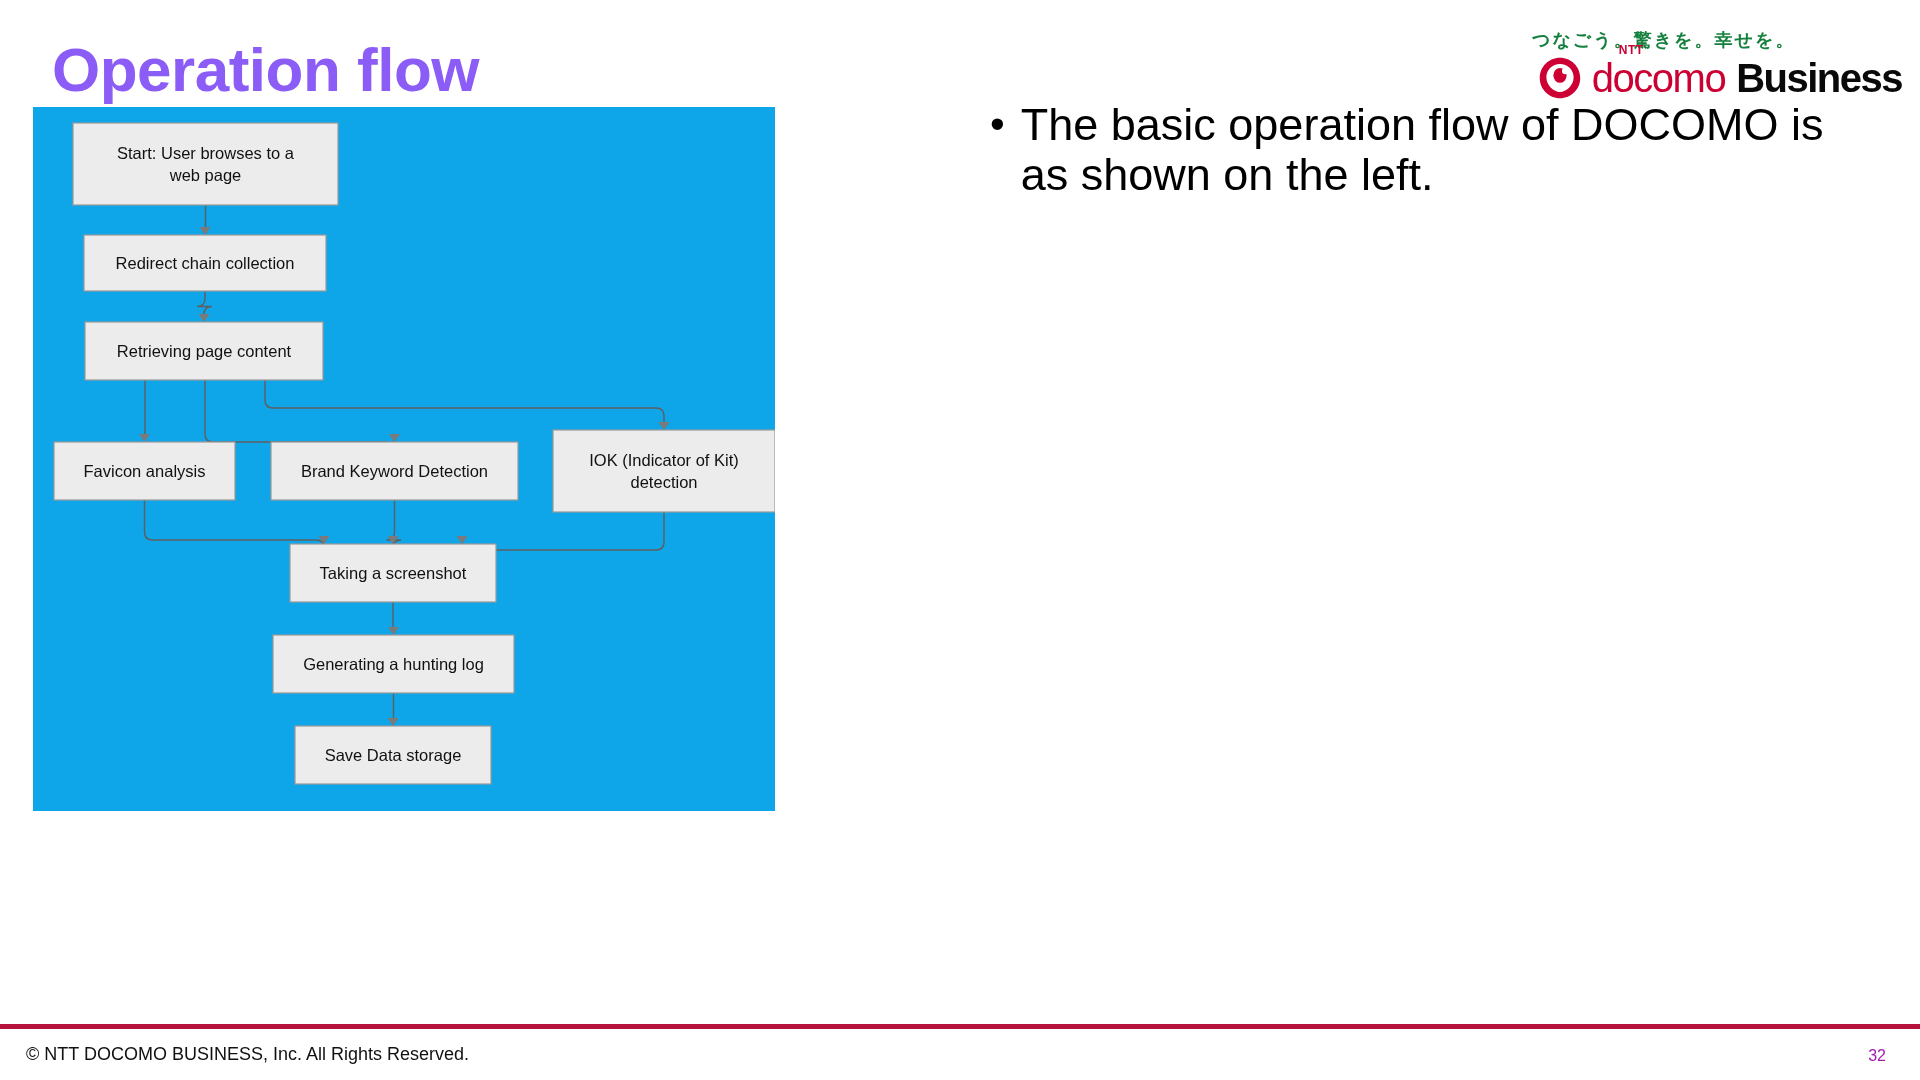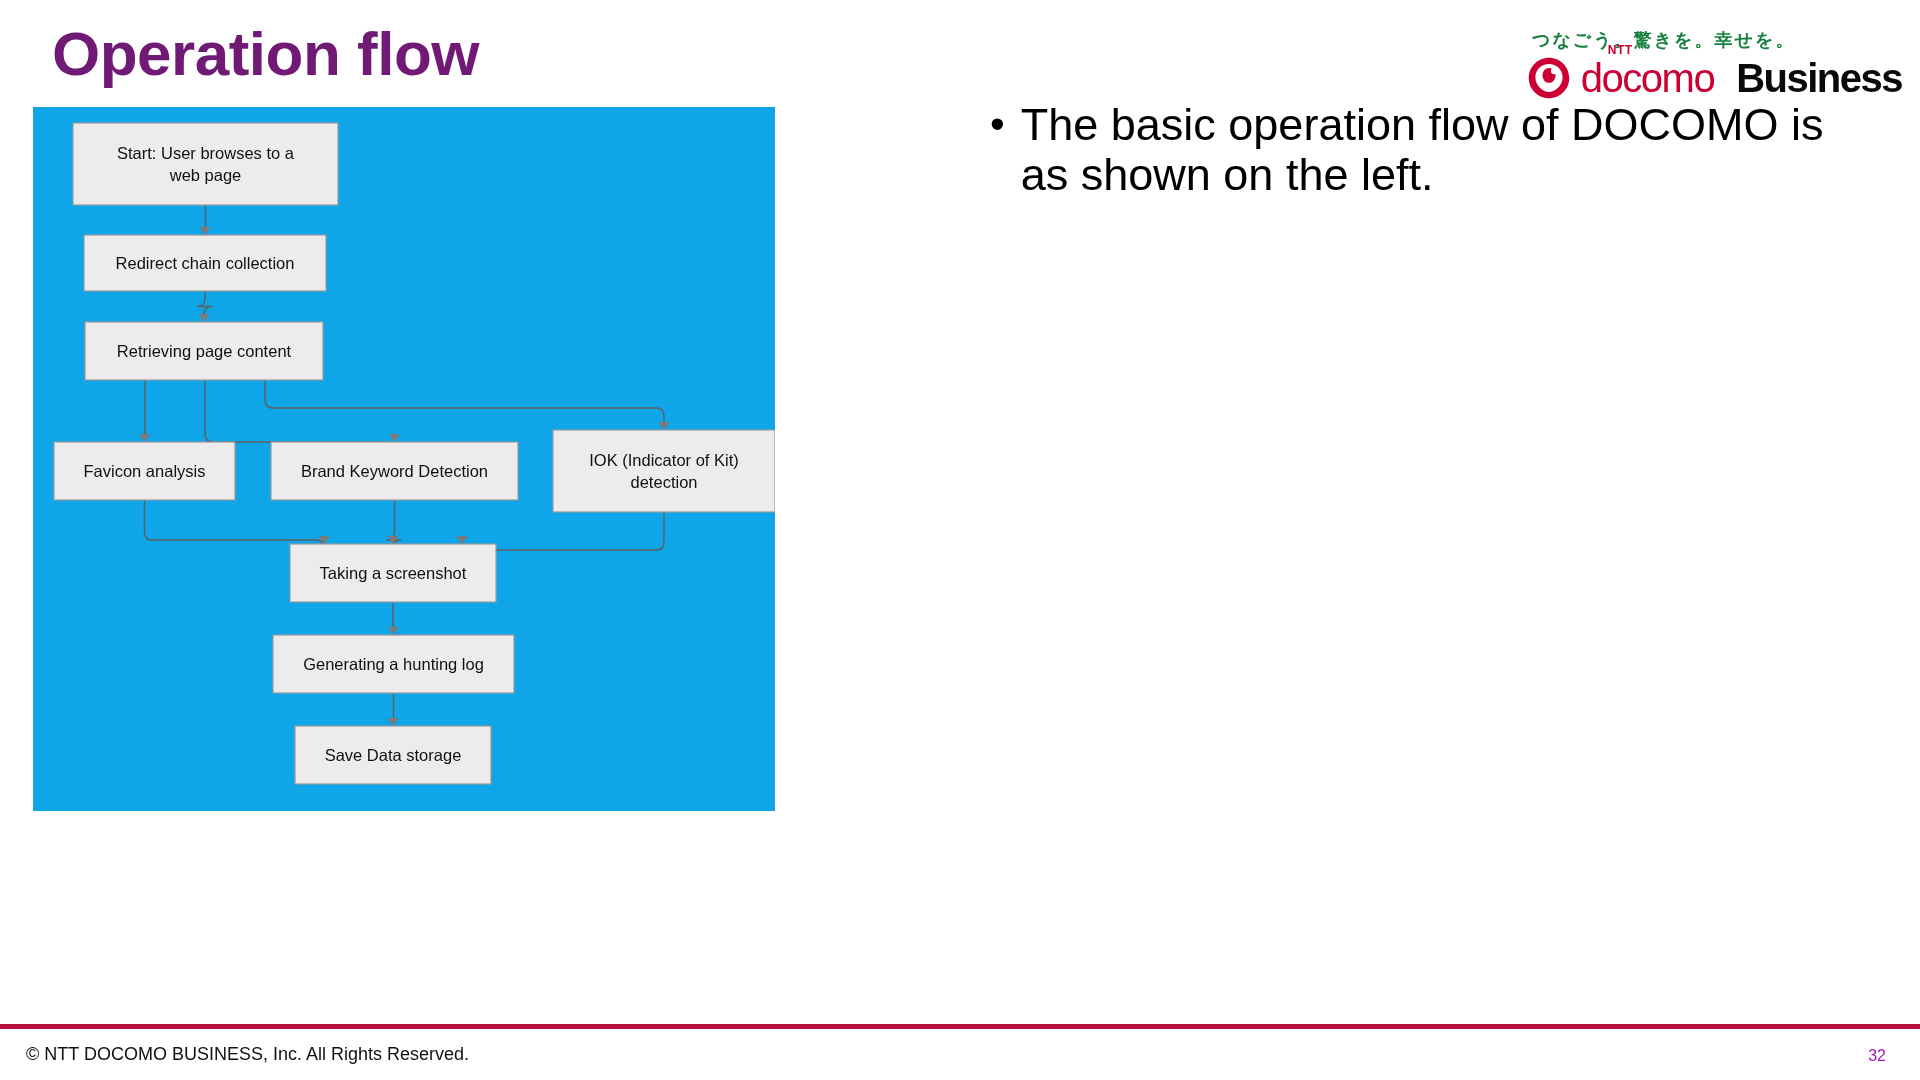--- a/index.html
+++ b/index.html
@@ -13,26 +13,26 @@
     position: relative;
     overflow: hidden;
     font-family: "Liberation Sans", sans-serif;
     color: #000000;
   }
 
   
   #slide-title {
     position: absolute;
     left: 52px;
-    top: 20px;
+    top: 36px;
     font-size: 62px;
     font-weight: bold;
     letter-spacing: -0.5px;
     line-height: 1.1;
-    color: #701a75;
+    color: #8b5cf6;
     white-space: nowrap;
   }
 
   
   #brand-logo {
     position: absolute;
     right: 18px;
     top: 28px;
     width: 370px;
     text-align: right;
@@ -79,21 +79,20 @@
     color: #CC0033;
     letter-spacing: -1.5px;
     line-height: 1;
   }
   #business-word {
     font-size: 40px;
     font-weight: bold;
     color: #0a0a0a;
     letter-spacing: -1.5px;
     line-height: 1;
-    margin-left: 11px;
   }
 
   
   #diagram-panel {
     position: absolute;
     left: 33px;
     top: 107px;
     width: 742px;
     height: 704px;
     background: #0ea5e9;

